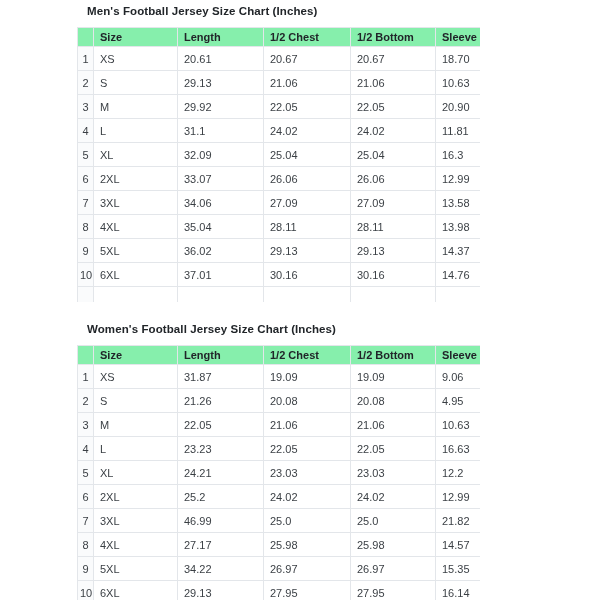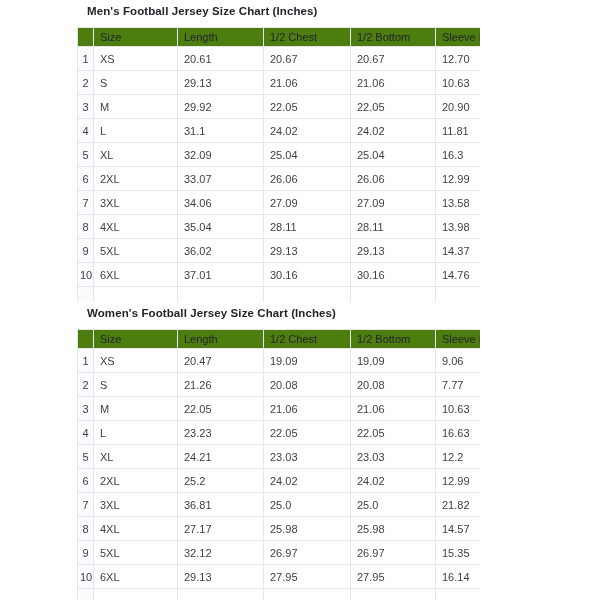--- a/index.html
+++ b/index.html
@@ -20,21 +20,21 @@
   }
   .chart-title {
     font-size: 11.5px;
     font-weight: 700;
     color: #212529;
     margin: 0 0 9px 10px;
     letter-spacing: 0.1px;
     line-height: 14px;
   }
   .size-chart + .size-chart .chart-title {
-    margin-top: 4px;
+    margin-top: 20px;
   }
   .table-wrap {
     height: 275px;
     overflow: hidden;
     width: 446px;
   }
   table {
     border-collapse: collapse;
     table-layout: fixed;
     width: 443px;
@@ -45,22 +45,22 @@
     border: 1px solid #e3e6ea;
     padding: 0 4px 0 6px;
     text-align: left;
     height: 24px;
     vertical-align: middle;
     overflow: hidden;
     white-space: nowrap;
     font-weight: 400;
   }
   thead th {
-    background: #4d7c0f;
-    font-weight: 400;
+    background: #86efac;
+    font-weight: 700;
     color: #212529;
     height: 19px;
   }
   tbody th.row-index {
     background: #fafbfc;
     text-align: center;
     padding: 0 2px;
     color: #3a3f44;
     font-weight: 400;
   }
@@ -93,21 +93,21 @@
               <th>Sleeve Length</th>
             </tr>
         </thead>
         <tbody>
             <tr>
               <th class="row-index">1</th>
               <td>XS</td>
               <td>20.61</td>
               <td>20.67</td>
               <td>20.67</td>
-              <td>12.70</td>
+              <td>18.70</td>
             </tr>
             <tr>
               <th class="row-index">2</th>
               <td>S</td>
               <td>29.13</td>
               <td>21.06</td>
               <td>21.06</td>
               <td>10.63</td>
             </tr>
             <tr>
@@ -206,32 +206,32 @@
               <th>Length</th>
               <th>1/2 Chest</th>
               <th>1/2 Bottom</th>
               <th>Sleeve Length</th>
             </tr>
         </thead>
         <tbody>
             <tr>
               <th class="row-index">1</th>
               <td>XS</td>
-              <td>20.47</td>
+              <td>31.87</td>
               <td>19.09</td>
               <td>19.09</td>
               <td>9.06</td>
             </tr>
             <tr>
               <th class="row-index">2</th>
               <td>S</td>
               <td>21.26</td>
               <td>20.08</td>
               <td>20.08</td>
-              <td>7.77</td>
+              <td>4.95</td>
             </tr>
             <tr>
               <th class="row-index">3</th>
               <td>M</td>
               <td>22.05</td>
               <td>21.06</td>
               <td>21.06</td>
               <td>10.63</td>
             </tr>
             <tr>
@@ -254,37 +254,37 @@
               <th class="row-index">6</th>
               <td>2XL</td>
               <td>25.2</td>
               <td>24.02</td>
               <td>24.02</td>
               <td>12.99</td>
             </tr>
             <tr>
               <th class="row-index">7</th>
               <td>3XL</td>
-              <td>36.81</td>
+              <td>46.99</td>
               <td>25.0</td>
               <td>25.0</td>
               <td>21.82</td>
             </tr>
             <tr>
               <th class="row-index">8</th>
               <td>4XL</td>
               <td>27.17</td>
               <td>25.98</td>
               <td>25.98</td>
               <td>14.57</td>
             </tr>
             <tr>
               <th class="row-index">9</th>
               <td>5XL</td>
-              <td>32.12</td>
+              <td>34.22</td>
               <td>26.97</td>
               <td>26.97</td>
               <td>15.35</td>
             </tr>
             <tr>
               <th class="row-index">10</th>
               <td>6XL</td>
               <td>29.13</td>
               <td>27.95</td>
               <td>27.95</td>

